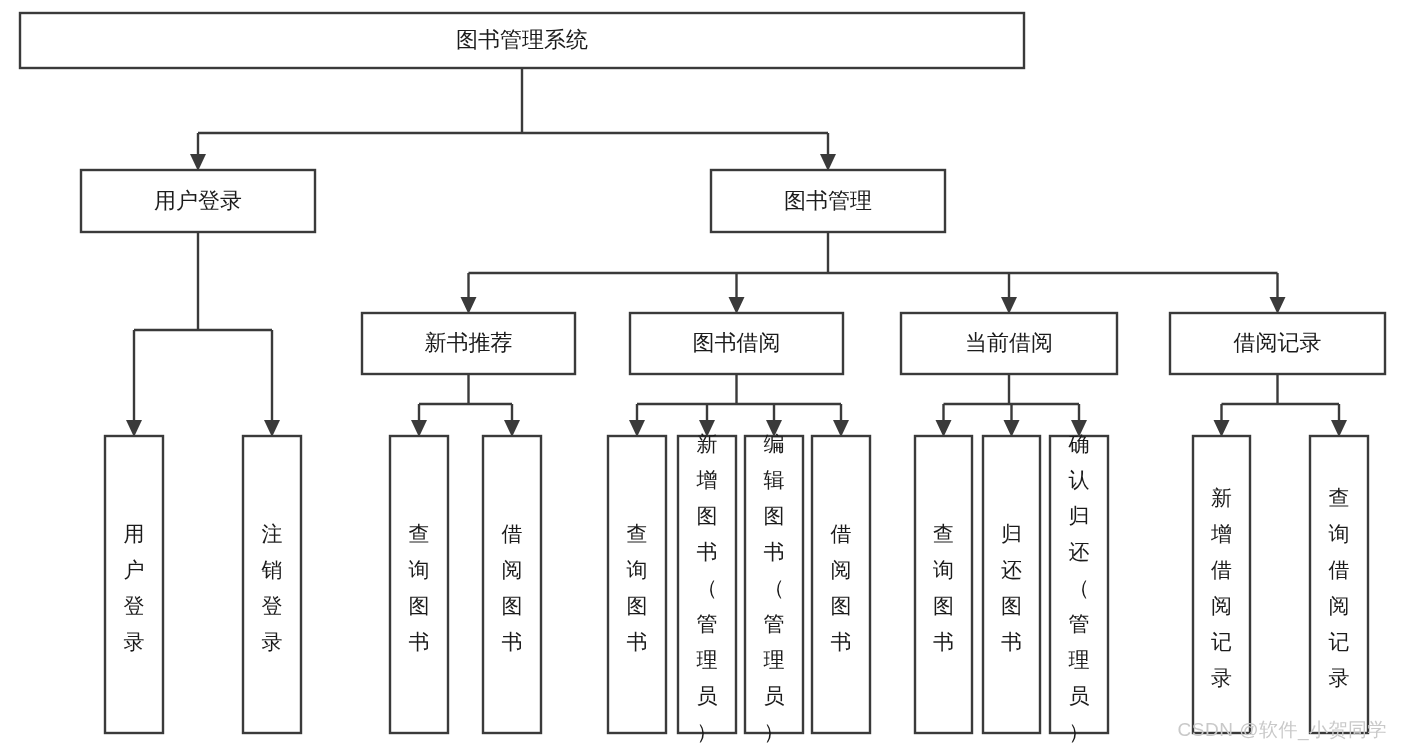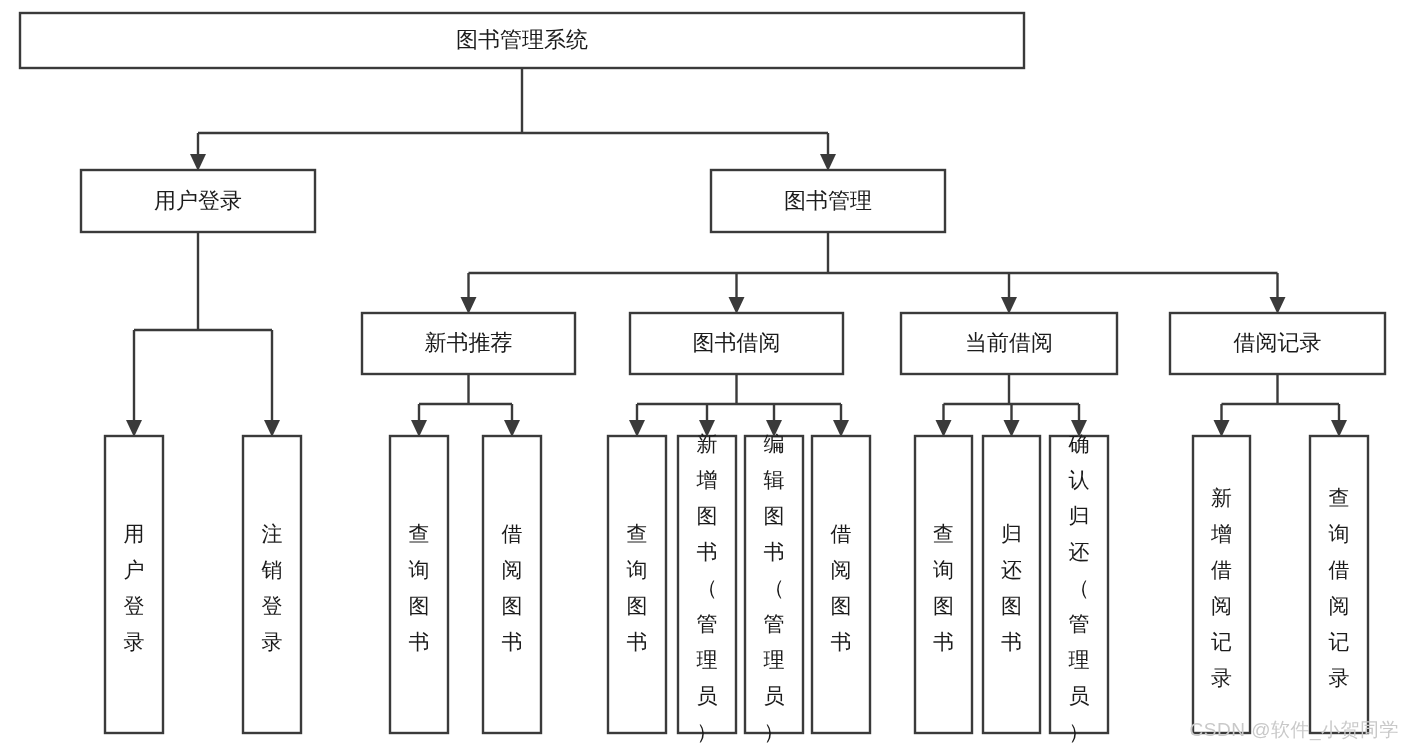--- a/index.html
+++ b/index.html
@@ -16,21 +16,21 @@
     font-family:"Liberation Sans","DejaVu Sans",sans-serif;
     font-size:22px;fill:#1b1b1b;
     text-anchor:middle;dominant-baseline:middle;
   }
   .node-label-vert{
     font-family:"Liberation Sans","DejaVu Sans",sans-serif;
     font-size:21px;fill:#1b1b1b;
     text-anchor:middle;
   }
   .watermark{
-    position:absolute;right:6px;bottom:4px;
+    position:absolute;right:18px;bottom:4px;
     font-family:"Liberation Sans","DejaVu Sans",sans-serif;
     font-size:19px;color:#c9c9c9;white-space:nowrap;
     letter-spacing:0.5px;pointer-events:none;
   }
 </style>
 </head>
 <body>
 
 <svg id="canvas" viewBox="0 0 1405 747" xmlns="http://www.w3.org/2000/svg">
   <g id="edges-layer">

